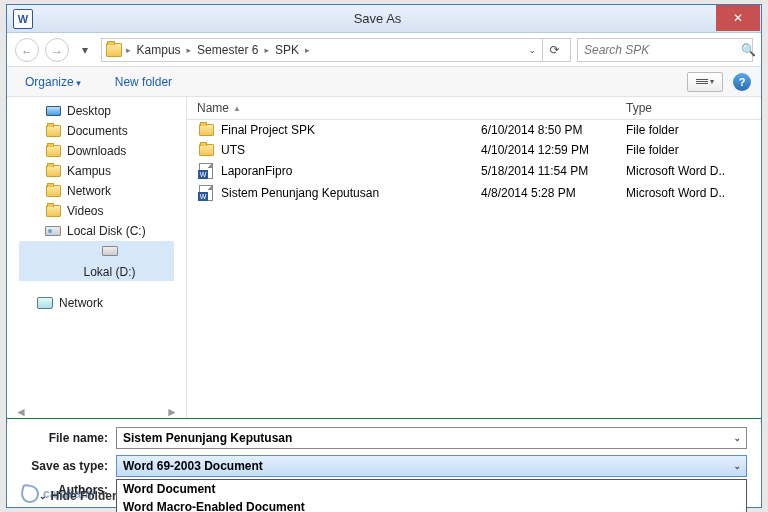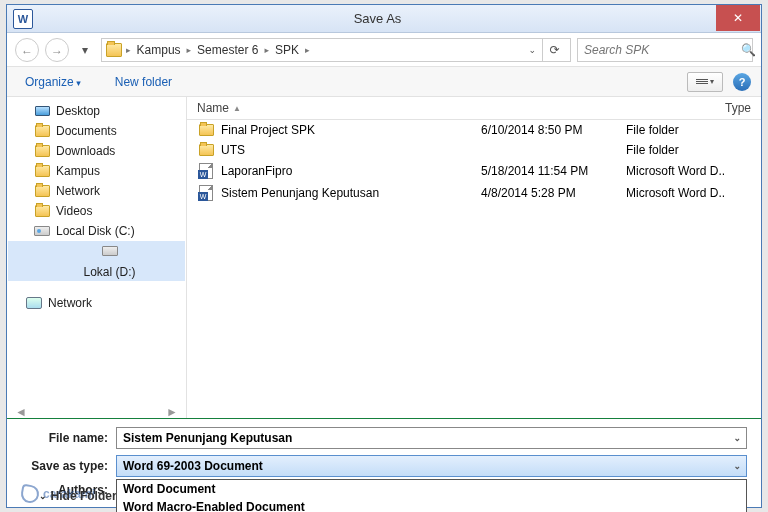--- a/index.html
+++ b/index.html
@@ -24,35 +24,35 @@
 .search .sicon { color: #777; cursor: pointer; }
 .toolbar { height: 30px; background: #f7f7f7; border-bottom: 1px solid #e2e2e2; display: flex; align-items: center; padding: 0 10px; gap: 18px; }
 .toolbar .item { color: #1a5fb4; cursor: pointer; padding: 3px 8px; }
 .toolbar .item.drop::after { content: " ▾"; font-size: 9px; }
 .toolbar .right { margin-left: auto; display: flex; gap: 10px; align-items: center; }
 .view-btn { width: 36px; height: 20px; border: 1px solid #bbb; background: linear-gradient(#fff,#eee); border-radius: 2px; display: flex; align-items: center; justify-content: center; gap: 2px; cursor: pointer; }
 .view-btn .lines { width: 12px; display: flex; flex-direction: column; gap: 1px; }
 .view-btn .lines div { height: 1px; background: #555; }
 .help { width: 18px; height: 18px; border-radius: 50%; background: linear-gradient(#5aa6e3,#2b6fb8); color: #fff; display: flex; align-items: center; justify-content: center; font-weight: bold; font-size: 11px; cursor: pointer; }
 .body { flex: 1; display: flex; min-height: 0; position: relative; }
-.tree { width: 180px; border-right: 1px solid #e2e2e2; padding: 4px 1px; overflow: hidden; position: relative; }
+.tree { width: 180px; border-right: 1px solid #e2e2e2; padding: 4px 12px; overflow: hidden; position: relative; }
 .tree-row { display: flex; align-items: center; gap: 6px; padding: 2px 0 2px 26px; cursor: pointer; color: #222; }
 .tree-row.selected { background: #d7e7fa; flex-direction: column; }
 .tree-row.net { padding-left: 18px; margin-top: 12px; }
 .tree-row .ticon { width: 16px; height: 16px; display: flex; align-items: center; justify-content: center; }
 .ico-folder { width: 15px; height: 12px; background: linear-gradient(#ffe9a3,#f4c455); border: 1px solid #c9a227; border-radius: 1px; position: relative; }
 .ico-folder::before { content: ""; position: absolute; top: -3px; left: 0; width: 5px; height: 3px; background: #f4c455; border: 1px solid #c9a227; border-bottom: none; }
 .ico-drive { width: 16px; height: 10px; background: linear-gradient(#eee,#ccc); border: 1px solid #888; border-radius: 1px; position: relative; }
 .ico-drive.c::after { content: ""; position: absolute; left: 2px; top: 2px; width: 4px; height: 4px; background: #5aa6e3; border-radius: 50%; }
 .ico-net { width: 16px; height: 12px; background: linear-gradient(#dfe,#ade); border: 1px solid #678; border-radius: 2px; position: relative; }
 .ico-desktop { width: 15px; height: 10px; background: linear-gradient(#b7e0ff,#4a9edb); border: 1px solid #357; border-radius: 1px; }
 .tree .scroll-arr { position: absolute; bottom: 1px; left: 2px; right: 2px; height: 12px; display: flex; justify-content: space-between; padding: 0 6px; color: #999; font-size: 9px; }
 .files { flex: 1; display: flex; flex-direction: column; }
 .fhead { display: flex; padding: 4px 10px; border-bottom: 1px solid #e2e2e2; color: #444; }
-.fhead .col { cursor: pointer; text-align: right; }
+.fhead .col { cursor: pointer; }
 .col.name { flex: 1; display: flex; align-items: center; gap: 4px; }
 .col.date { width: 145px; }
 .col.type { width: 125px; }
 .frow { display: flex; align-items: center; padding: 3px 10px; cursor: pointer; }
 .frow .ficon { width: 18px; display: flex; justify-content: center; margin-right: 6px; }
 .ico-doc { width: 14px; height: 16px; background: #fff; border: 1px solid #888; position: relative; }
 .ico-doc::before { content: ""; position: absolute; top: 0; right: 0; width: 4px; height: 4px; background: linear-gradient(135deg,#fff 50%,#888 50%); }
 .ico-doc::after { content: "W"; position: absolute; bottom: -1px; left: -2px; width: 10px; height: 9px; background: #2b579a; color: #fff; font-size: 7px; text-align: center; line-height: 9px; }
 .bottom { border-top: 1px solid #15803d; padding: 8px 14px 4px 14px; position: relative; font-weight: bold; }
 .form-row { display: flex; align-items: center; margin-bottom: 6px; }
@@ -193,20 +193,21 @@
             </div>
             <div class="col name">Final Project SPK</div>
             <div class="col date">6/10/2014 8:50 PM</div>
             <div class="col type">File folder</div>
           </div>
           <div class="frow">
             <div class="ficon">
               <div class="ico-folder"></div>
             </div>
             <div class="col name">UTS</div>
+            <div class="col date">4/10/2014 12:59 PM</div>
             <div class="col type">File folder</div>
           </div>
           <div class="frow">
             <div class="ficon">
               <div class="ico-doc"></div>
             </div>
             <div class="col name">LaporanFipro</div>
             <div class="col date">5/18/2014 11:54 PM</div>
             <div class="col type">Microsoft Word D..</div>
           </div>

